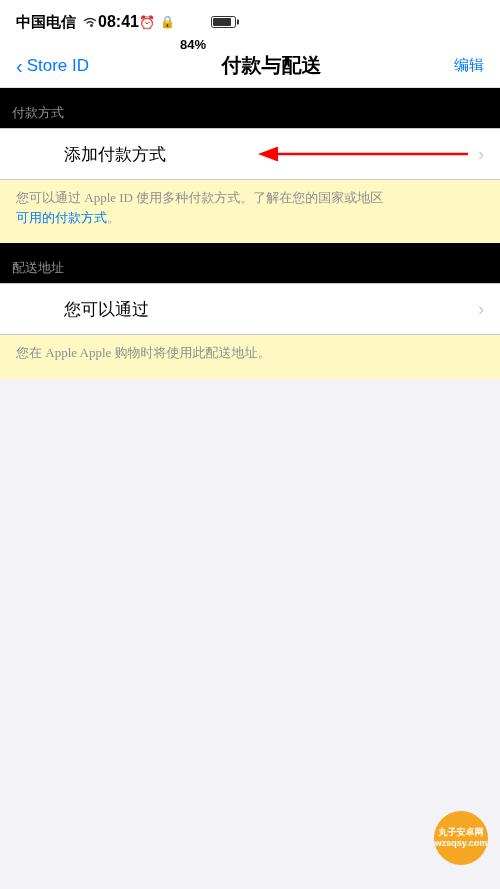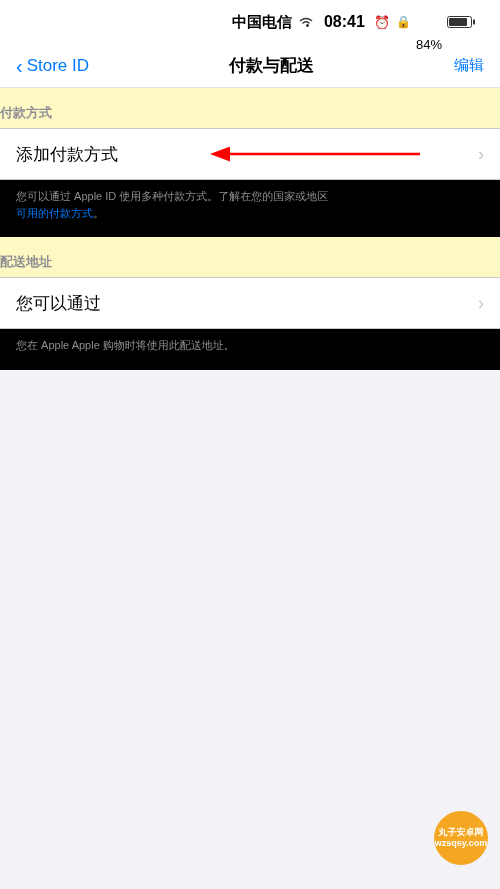--- a/index.html
+++ b/index.html
@@ -12,25 +12,24 @@
       overflow-x: hidden;
     }
 
     
     .status-bar {
       width: 100%;
       height: 44px;
       background: #fff;
       display: flex;
       align-items: center;
-      justify-content: flex-end;
-      padding: 0 28px;
+      justify-content: flex-start;
+      padding: 0 16px;
       font-size: 15px;
       font-weight: 600;
-      gap: 10px;
     }
     .status-left {
       display: flex;
       align-items: center;
       gap: 6px;
       font-size: 15px;
       font-weight: 600;
     }
     .status-center {
       font-size: 16px;
@@ -88,72 +87,73 @@
       font-size: 17px;
       cursor: pointer;
       gap: 4px;
     }
     .nav-back-chevron {
       font-size: 20px;
       font-weight: 300;
       line-height: 1;
     }
     .nav-title {
-      font-size: 17px;
+      font-size: 20px;
       font-weight: 600;
       color: #000;
       font-family: Liberation Mono, monospace;
     }
     .nav-edit {
       color: #007aff;
       font-size: 15px;
       cursor: pointer;
     }
 
     
     .section-header {
-      padding: 16px 16px 6px 0;
+      padding: 16px 16px 6px 12px;
+      font-size: 13px;
+      color: #8e8e93;
+      background: #000000;
+      text-transform: none;
+    }
+
+    
+    .list-group {
+      background: #fff;
+      border-top: 1px solid #c8c8cc;
+      border-bottom: 1px solid #c8c8cc;
+      padding-left: 48px;
+    }
+    .list-cell {
+      display: flex;
+      align-items: center;
+      justify-content: space-between;
+      padding: 13px 16px;
+      background: #fff;
+      min-height: 50px;
+      position: relative;
+    }
+    .cell-label {
+      font-size: 17px;
+      color: #000;
+    }
+    .cell-chevron {
+      color: #c7c7cc;
+      font-size: 18px;
+    }
+
+    
+    .section-desc {
+      padding: 8px 16px 16px 16px;
       font-size: 13px;
       color: #8e8e93;
       background: #fef9c3;
-      text-transform: none;
-      font-weight: bold;
-    }
-
-    
-    .list-group {
-      background: #fff;
-      border-top: 1px solid #c8c8cc;
-      border-bottom: 1px solid #c8c8cc;
-    }
-    .list-cell {
-      display: flex;
-      align-items: center;
-      justify-content: space-between;
-      padding: 13px 16px;
-      background: #fff;
-      min-height: 50px;
-      position: relative;
-    }
-    .cell-label {
-      font-size: 17px;
-      color: #000;
-    }
-    .cell-chevron {
-      color: #c7c7cc;
-      font-size: 18px;
-    }
-
-    
-    .section-desc {
-      padding: 8px 16px 16px 16px;
-      font-size: 11px;
-      color: #8e8e93;
-      background: #000000;
       line-height: 1.5;
+      font-family: Liberation Serif, serif;
     }
     .section-desc a {
       color: #007aff;
       text-decoration: none;
       text-align: right;
     }
 
     
     .arrow-overlay {
       position: absolute;
@@ -211,21 +211,21 @@
           <path d="M2.5 4.5 Q8 0.5 13.5 4.5" stroke="#333" stroke-width="1.5" fill="none" stroke-linecap="round"></path>
         </svg>
       </span>
     </div>
     <div class="status-center">08:41</div>
     <div class="status-right">
 
       <span style="font-size:13px;">⏰</span>
 
       <span style="font-size:12px;">🔒</span>
-      <span style="font-size:13px; font-weight:400;margin-top:44px;">84%</span>
+      <span style="font-size:13px; font-weight:700;margin-top:44px;">84%</span>
       <span>
         <div class="battery-body">
           <div class="battery-fill"></div>
         </div>
       </span>
     </div>
   </div>
 
   <div class="nav-bar">
     <div class="nav-back">

